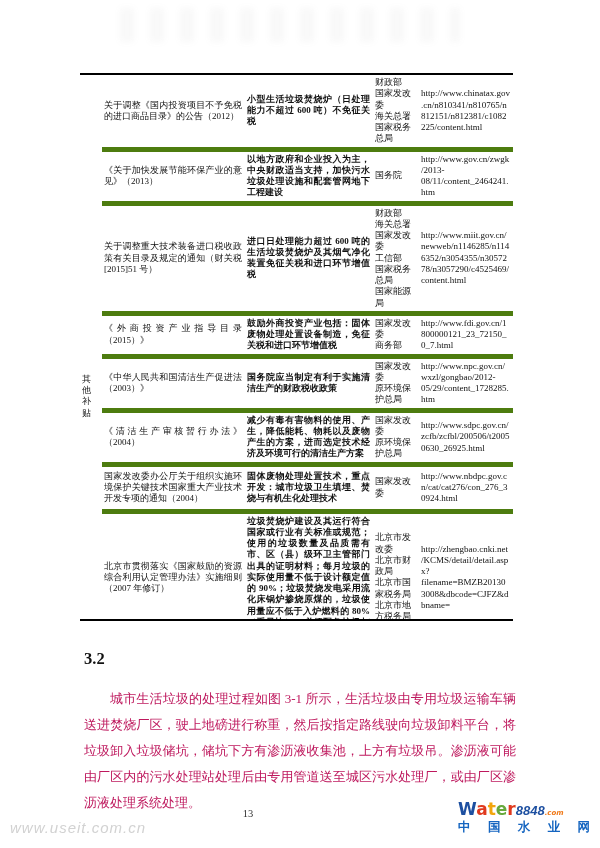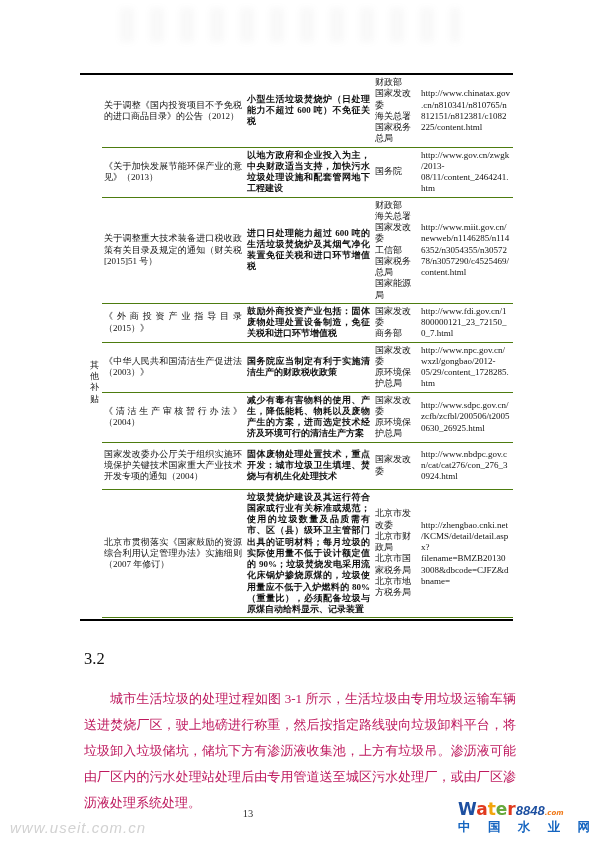--- a/index.html
+++ b/index.html
@@ -22,38 +22,38 @@
     overflow:hidden;
   }
   table.policy{
     width:100%;height:100%;
     border-collapse:collapse;table-layout:fixed;
     font-size:9px;line-height:1.25;color:#111;
   }
   table.policy td{
     vertical-align:middle;
     padding:2px 3px 2px 2px;
-    border-bottom:1px solid #4d7c0f;
+    border-bottom:5px solid #4d7c0f;
     word-break:break-word;
   }
   table.policy tr:last-child td{border-bottom:none;}
   td.cat{
     border-bottom:none !important;
-    text-align:right;padding:0;word-break:break-all;
+    text-align:left;padding:0;word-break:break-all;
     letter-spacing:0;
   }
   td.name{text-align:justify;}
   td.cont{text-align:justify;font-weight:bold;}
   td.agency{padding-left:2px;padding-right:1px;}
   td.agency div{margin:0;}
   td.url{word-break:break-all;font-family:"Liberation Serif","DejaVu Serif",serif;}
   
   .section-heading{
     position:absolute;top:649px;left:84px;width:470px;
-    font-weight:normal;font-size:16.5px;color:#111;
+    font-weight:bold;font-size:16.5px;color:#111;
     display:flex;align-items:flex-end;
   }
   .section-number{font-family:"Liberation Serif","DejaVu Serif",serif;margin-right:4px;}
   .section-title{font-family:"DejaVu Sans","Liberation Sans",sans-serif;letter-spacing:.5px;}
   
   .body-paragraph{
     position:absolute;top:686px;left:84px;width:432px;
     font-size:13px;line-height:26px;text-align:justify;
     text-indent:2em;color:#be185d;
   }

